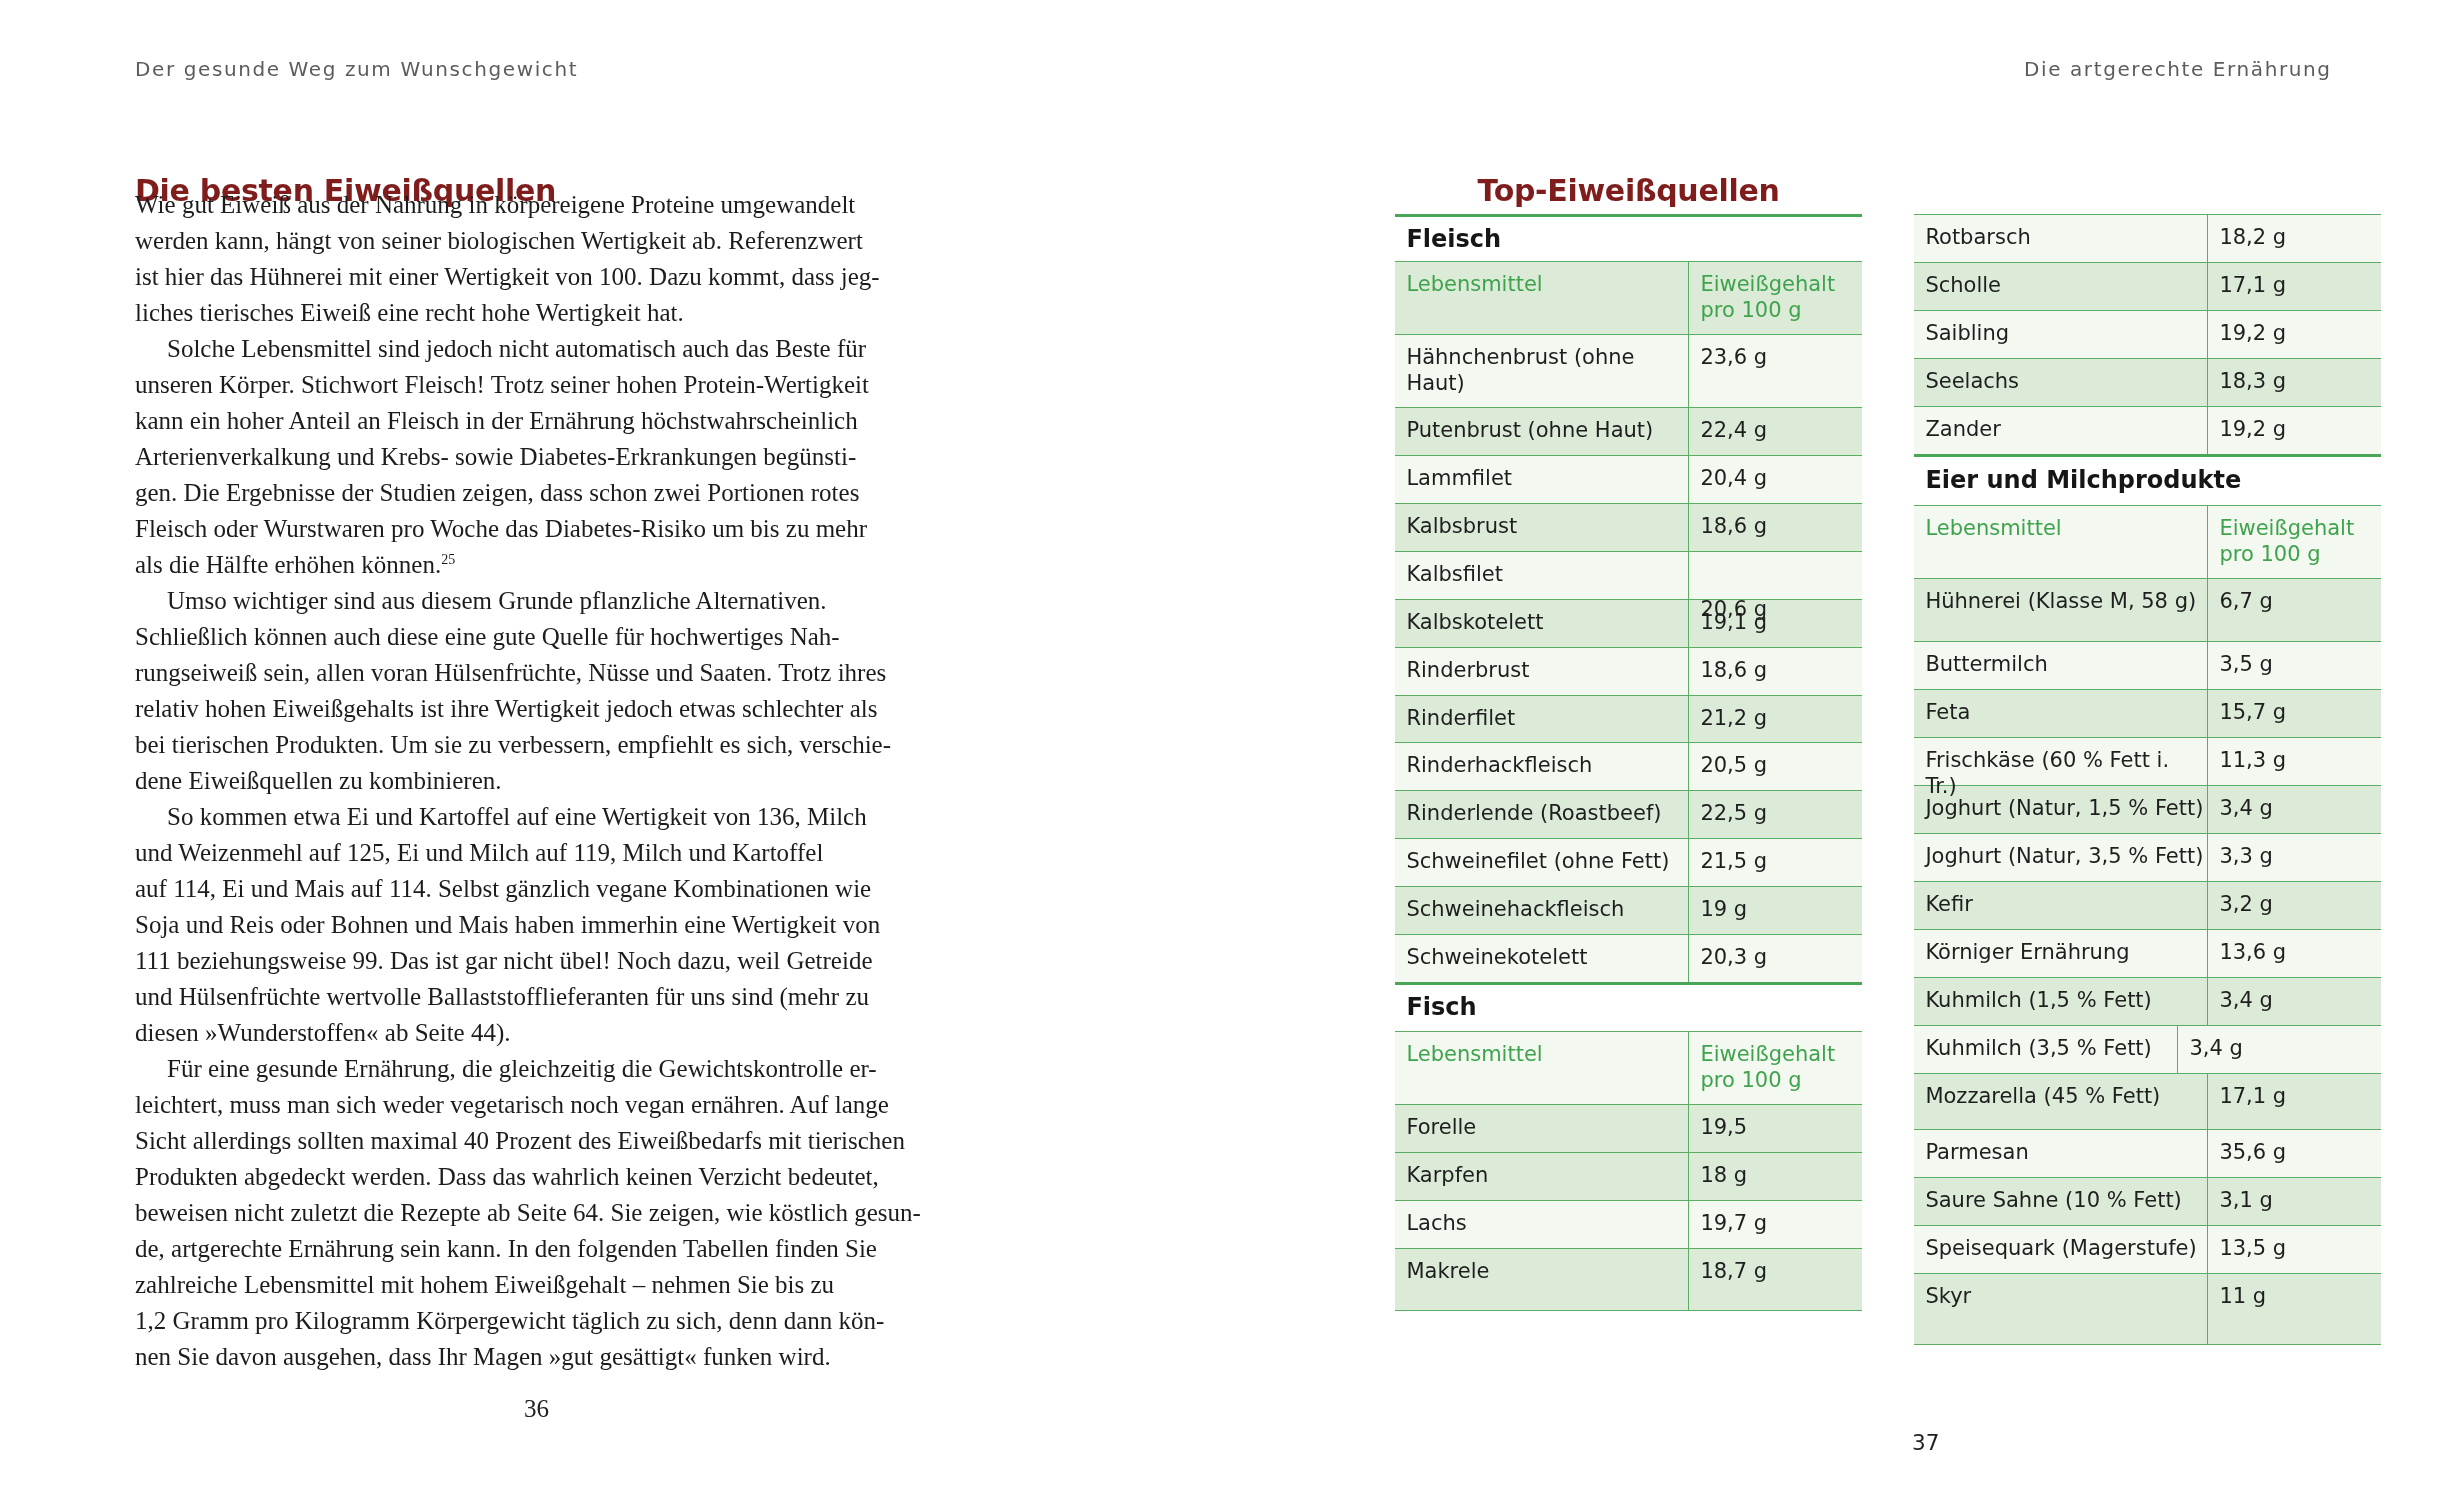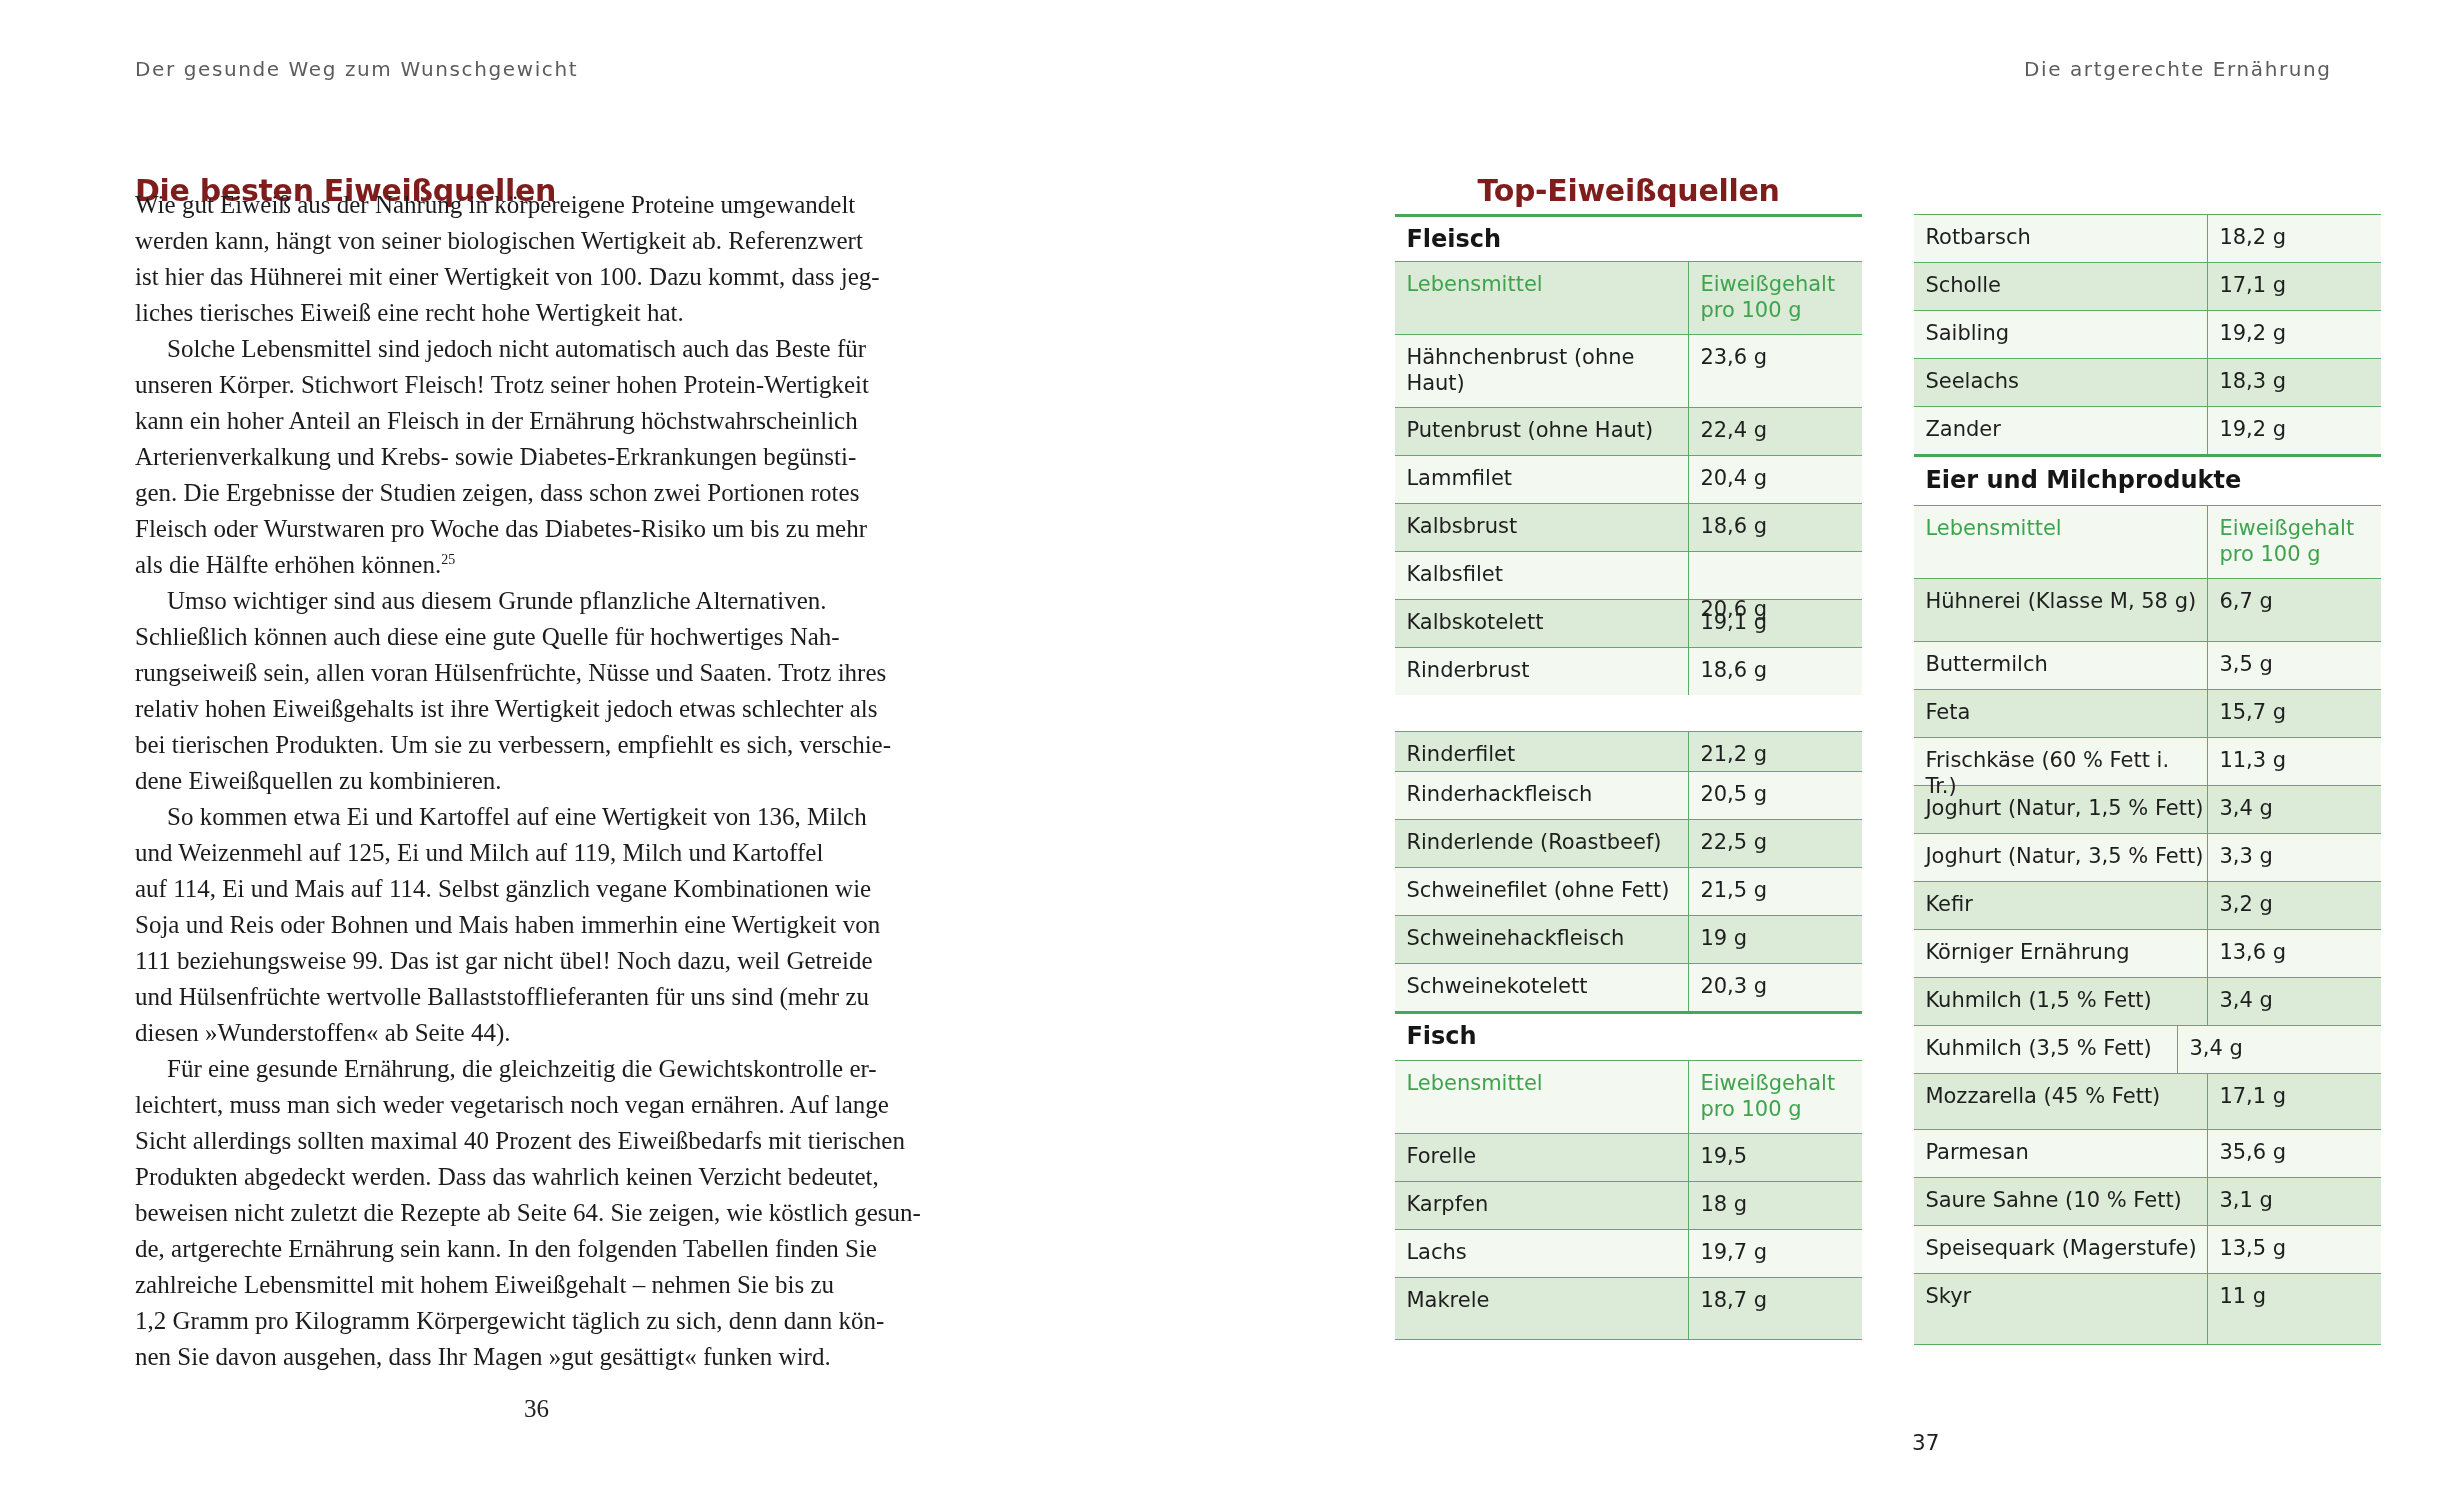--- a/index.html
+++ b/index.html
@@ -118,21 +118,21 @@
       <div class="cell c2" style="width: 173px; margin-top: 35px;">20,6 g</div>
     </div>
     <div class="row dark" style="height: 48px;">
       <div class="cell c1" style="width: 294px;">Kalbskotelett</div>
       <div class="cell c2" style="width: 173px;">19,1 g</div>
     </div>
     <div class="row light" style="height: 48px;">
       <div class="cell c1" style="width: 294px;">Rinderbrust</div>
       <div class="cell c2" style="width: 173px;">18,6 g</div>
     </div>
-    <div class="row dark" style="height: 40px; margin-top: 36px;">
+    <div class="row dark" style="height: 47px;">
       <div class="cell c1" style="width: 294px;">Rinderfilet</div>
       <div class="cell c2" style="width: 173px;">21,2 g</div>
     </div>
     <div class="row light" style="height: 48px;">
       <div class="cell c1" style="width: 294px;">Rinderhackfleisch</div>
       <div class="cell c2" style="width: 173px;">20,5 g</div>
     </div>
     <div class="row dark" style="height: 48px;">
       <div class="cell c1" style="width: 294px;">Rinderlende (Roastbeef)</div>
       <div class="cell c2" style="width: 173px;">22,5 g</div>

